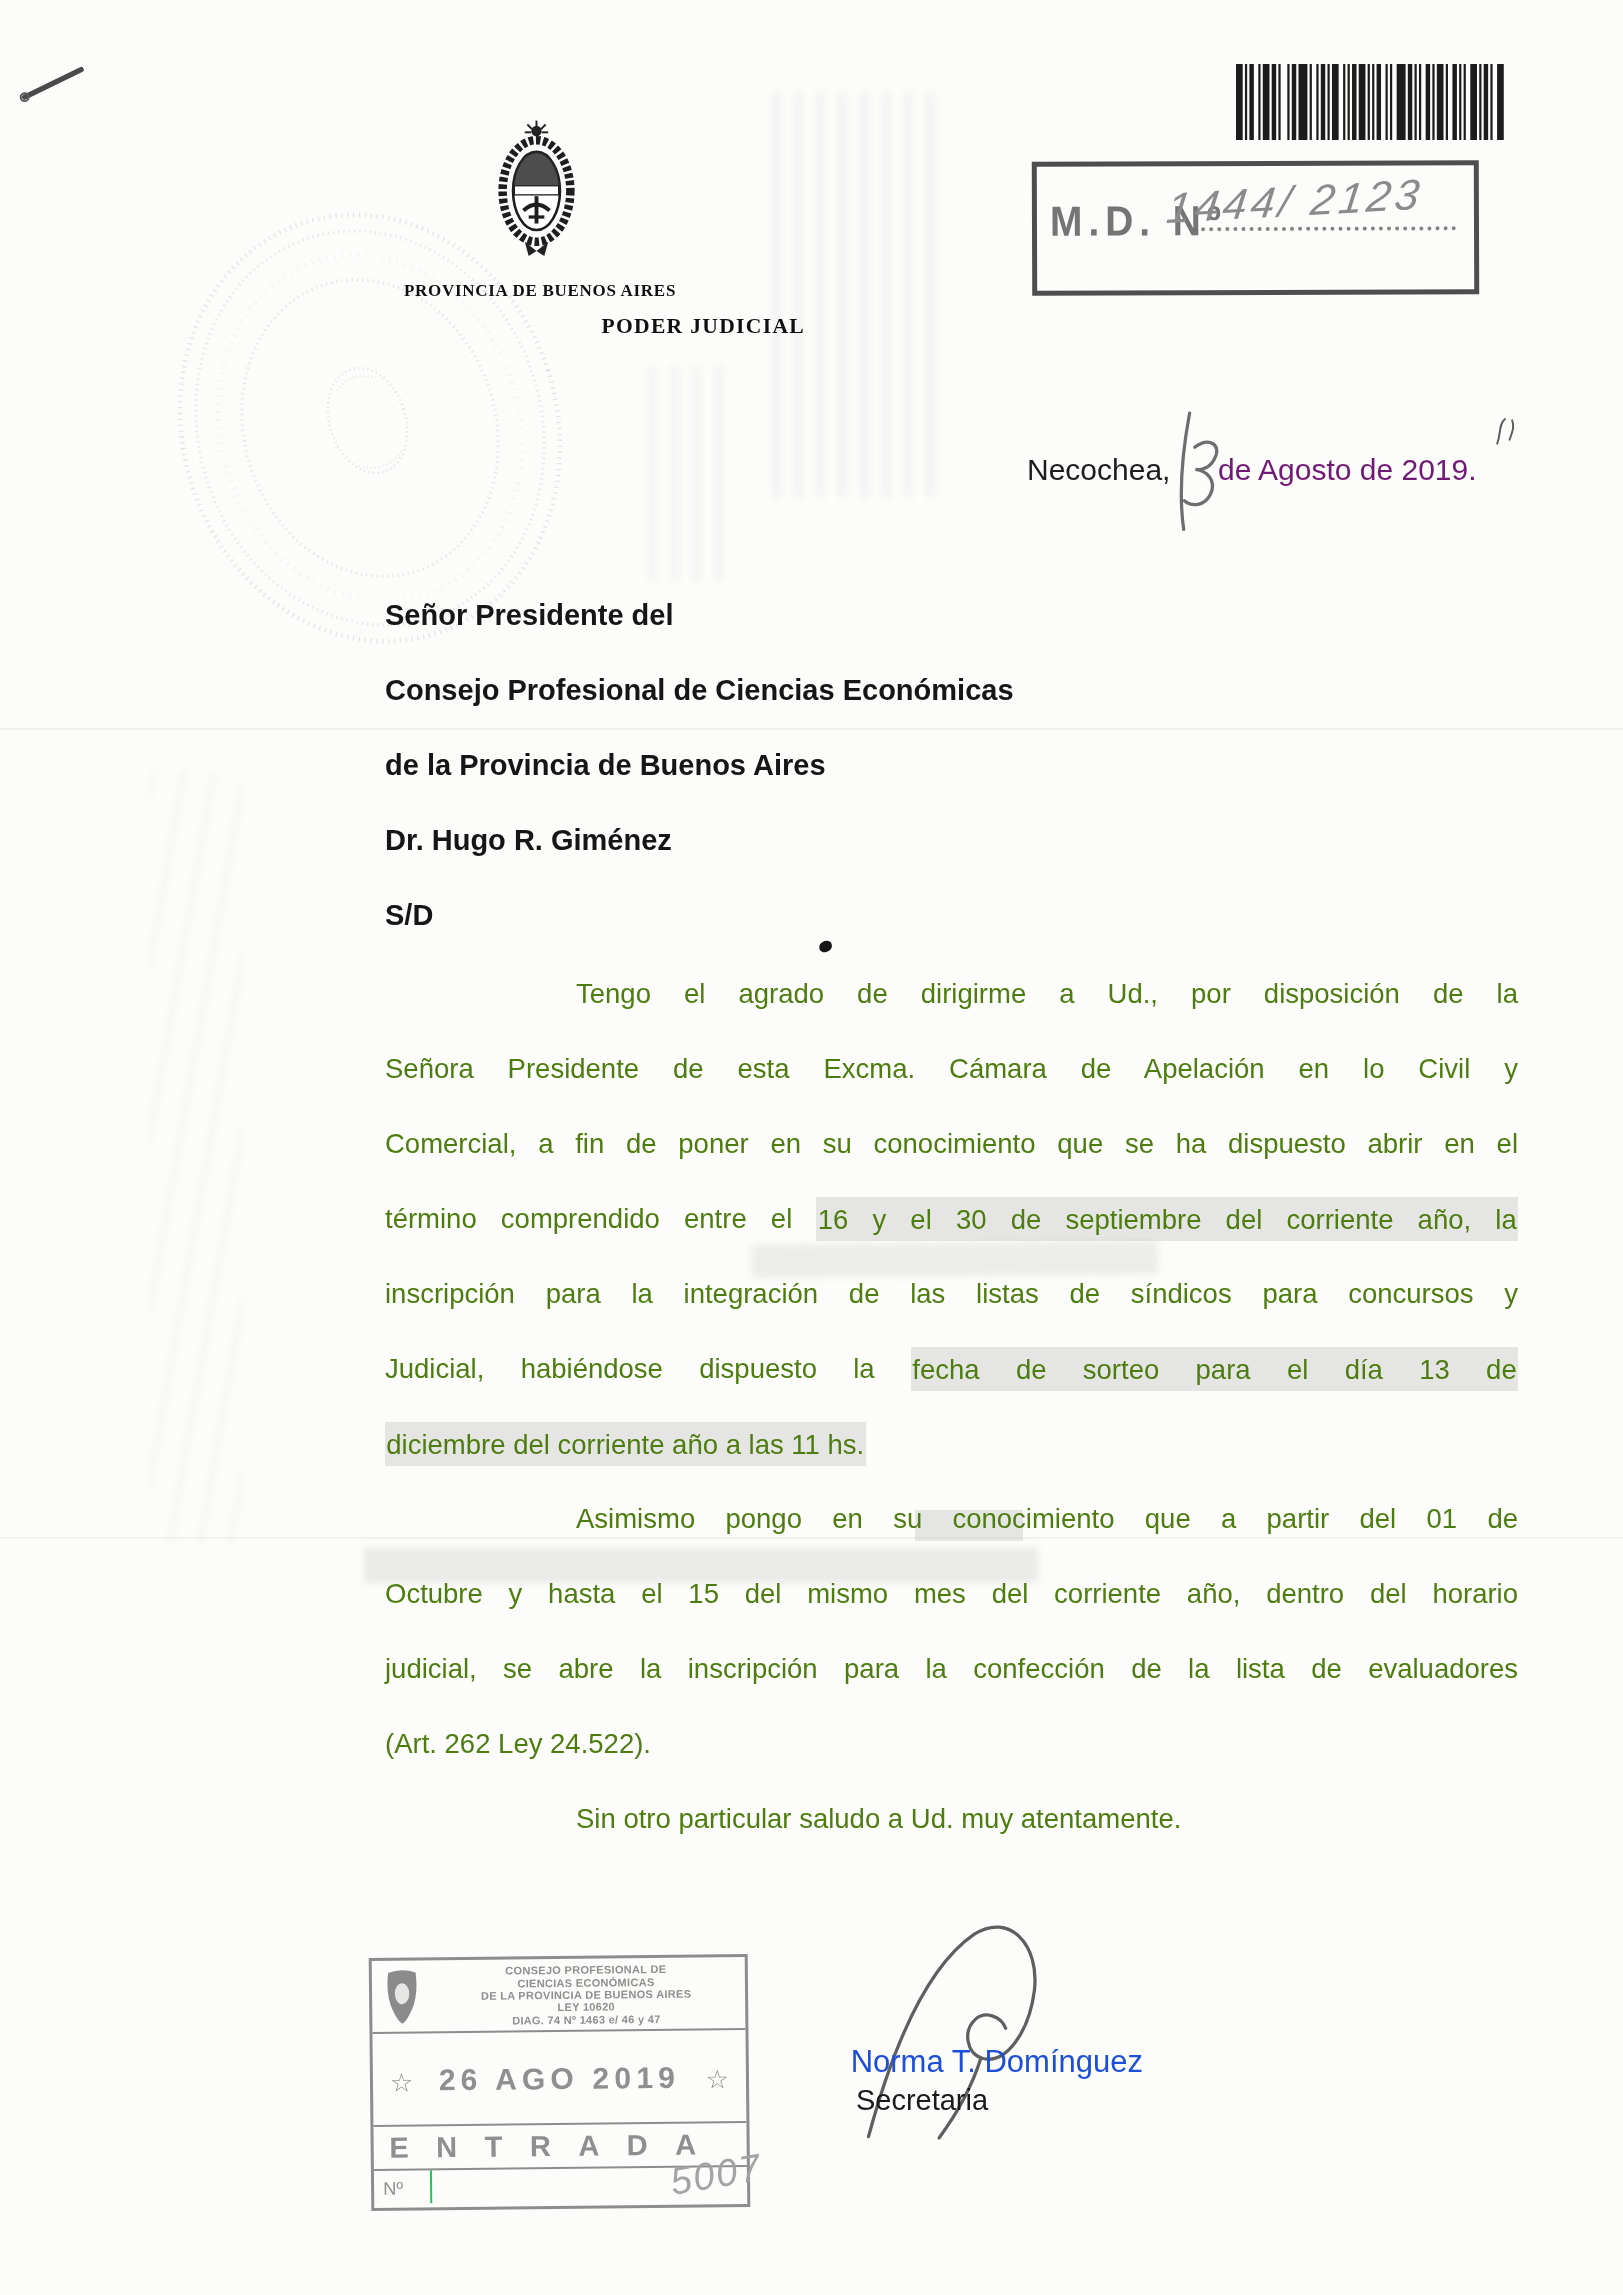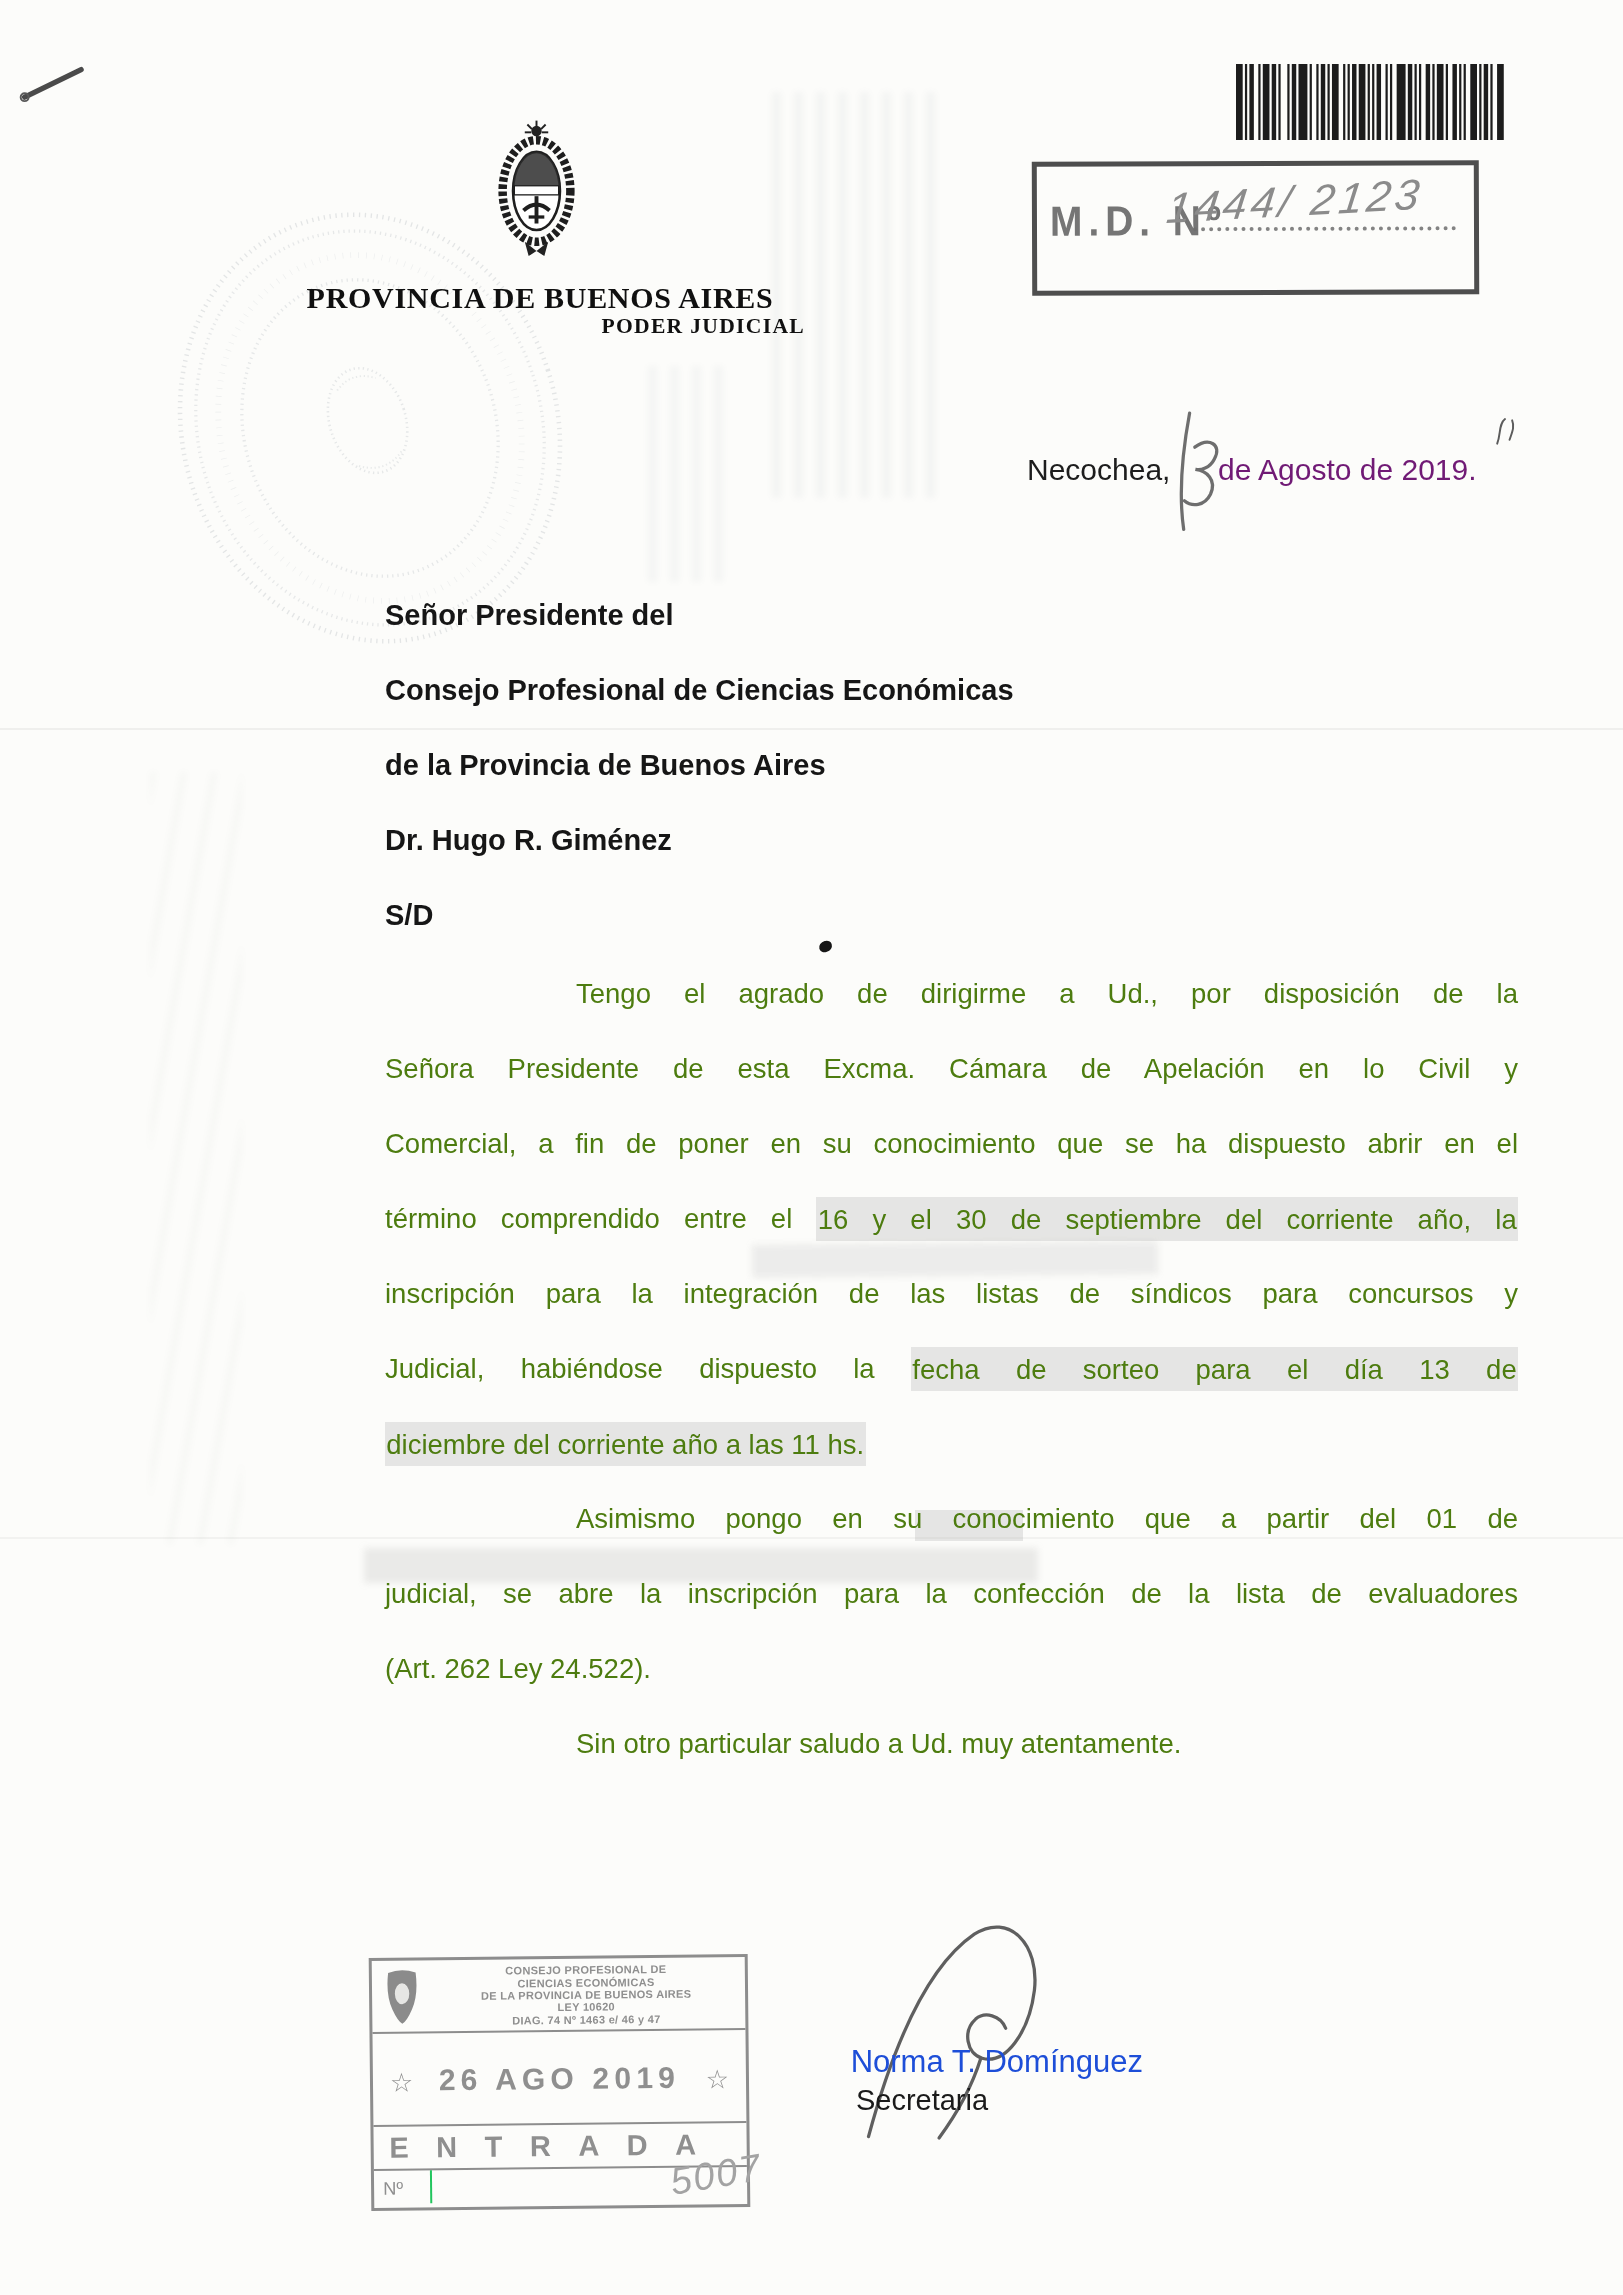--- a/index.html
+++ b/index.html
@@ -20,21 +20,21 @@
     background:repeating-linear-gradient(90deg,#6b7b88 0 9.2px,transparent 9.2px 22px);}
   .ghost.g1{left:772px;top:92px;width:164px;height:406px;}
   .ghost.g2{left:648px;top:366px;width:85px;height:216px;opacity:.05;}
   .ghost.g3{left:150px;top:772px;width:92px;height:772px;opacity:.04;
     background:repeating-linear-gradient(100deg,#7b8a7b 0 6.5px,transparent 6.5px 30px);}
 
   
   .coat{position:absolute;left:487px;top:119px;width:99px;height:140px;}
   .org1{position:absolute;left:275px;top:281px;width:530px;text-align:center;
     font-family:"Liberation Serif","DejaVu Serif",serif;font-weight:700;
-    font-size:30px;letter-spacing:0.7px;color:#101010;}
+    font-size:17px;letter-spacing:0.7px;color:#101010;}
   .org2{position:absolute;left:275px;top:314px;width:530px;text-align:right;
     font-family:"Liberation Serif","DejaVu Serif",serif;font-weight:700;
     font-size:21.6px;letter-spacing:1.3px;color:#101010;}
 
   
   .round-stamp{position:absolute;left:141px;top:186px;width:458px;height:484px;opacity:.5;}
 
   
   .staple{position:absolute;left:18.3px;top:63px;width:79px;height:46px;}
 
@@ -233,20 +233,21 @@
   <div class="smudge s3"></div>
   <div class="body" id="letter-body">
       <div class="bline justify indent"><span>Tengo el agrado de dirigirme a Ud., por disposición de la</span></div>
       <div class="bline justify"><span>Señora Presidente de esta Excma. Cámara de Apelación en lo Civil y</span></div>
       <div class="bline justify"><span>Comercial, a fin de poner en su conocimiento que se ha dispuesto abrir en el</span></div>
       <div class="bline justify"><span>término comprendido entre el </span><span class="hl">16 y el 30 de septiembre del corriente año, la</span></div>
       <div class="bline justify"><span>inscripción para la integración de las listas de síndicos para concursos y</span></div>
       <div class="bline justify"><span>Judicial, habiéndose dispuesto la </span><span class="hl">fecha de sorteo para el día 13 de</span></div>
       <div class="bline"><span class="hl">diciembre del corriente año a las 11 hs.</span></div>
       <div class="bline justify indent"><span>Asimismo pongo en su conocimiento que a partir del 01 de</span></div>
+      <div class="bline justify"><span>Octubre y hasta el 15 del mismo mes del corriente año, dentro del horario</span></div>
       <div class="bline justify"><span>judicial, se abre la inscripción para la confección de la lista de evaluadores</span></div>
       <div class="bline"><span>(Art. 262 Ley 24.522).</span></div>
       <div class="bline indent"><span>Sin otro particular saludo a Ud. muy atentamente.</span></div>
     </div>
 
   <svg class="flourish" viewBox="0 0 320 350">
     <g fill="none" stroke="#5f5f5f" stroke-width="5" stroke-linecap="round">
       <path d="M 36,336 C 70,210 122,78 198,26 C 252,-8 298,42 290,112 C 282,176 246,226 210,216 C 186,209 180,174 200,156 C 214,144 238,150 246,170"></path>
       <path d="M 208,216 C 196,254 172,300 144,338"></path>
     </g>

